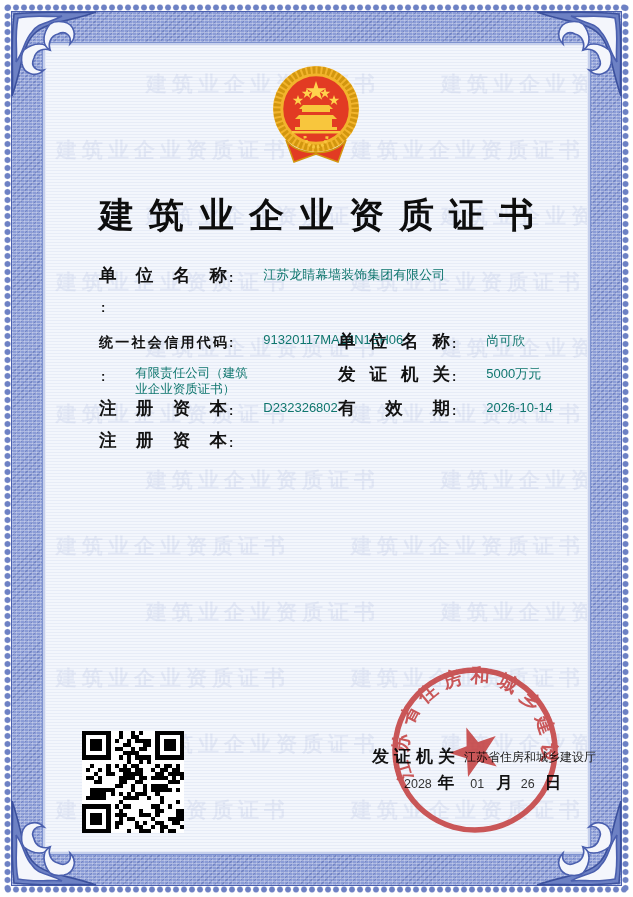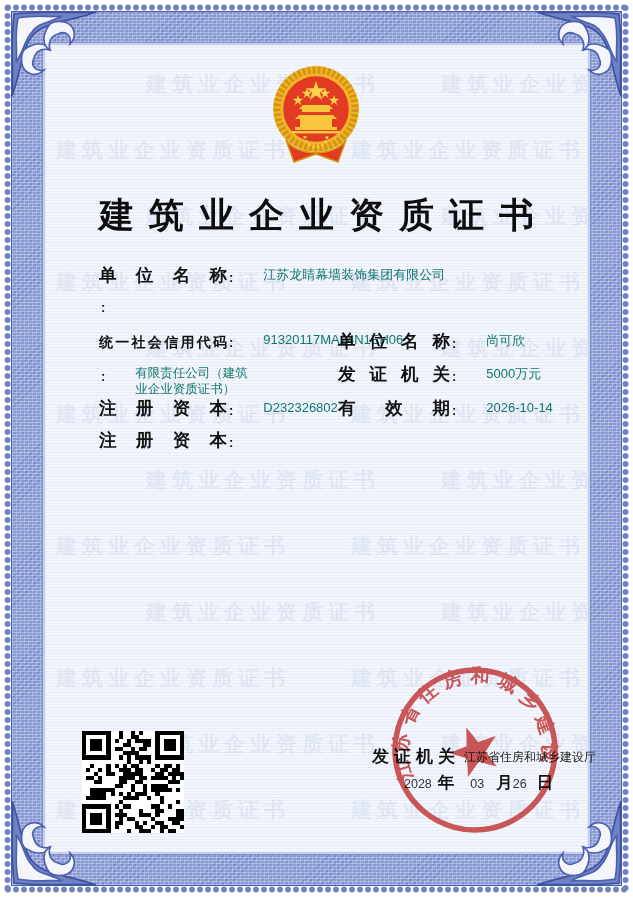--- a/index.html
+++ b/index.html
@@ -47,21 +47,21 @@
   .qr{position:absolute;left:82px;top:731px;width:102px;height:102px;background:#fff;}
 
   .issuer{position:absolute;left:372px;top:745px;display:flex;align-items:flex-end;}
   .issuer-label{font-size:17px;font-weight:bold;color:#121212;letter-spacing:5px;white-space:nowrap;}
   .issuer-value{font-size:12px;color:#222;margin-left:4px;padding-bottom:2px;white-space:nowrap;}
 
   .dateline{position:absolute;left:404px;top:772px;display:flex;align-items:baseline;}
   .d-num{font-size:12.5px;color:#333;}
   .d-unit{font-size:16.5px;font-weight:bold;color:#121212;}
   .dateline .m1{margin-left:6px;} .dateline .m2{margin-left:16px;} .dateline .m3{margin-left:12px;}
-  .dateline .m4{margin-left:0;text-align:right;} .dateline .m5{margin-left:10px;}
+  .dateline .m4{margin-left:8px;text-align:right;} .dateline .m5{margin-left:10px;}
 
   .stamp{position:absolute;left:387px;top:662px;width:176px;height:176px;z-index:6;opacity:.85;
     transform:rotate(-6deg);mix-blend-mode:multiply;}
 </style>
 </head>
 <body>
 
 <div class="page">
 
   <div class="band"></div>
@@ -424,21 +424,21 @@
       </svg>
 
     <div class="issuer">
       <span class="issuer-label">发证机关</span>
       <span class="issuer-value">江苏省住房和城乡建设厅</span>
     </div>
 
     <div class="dateline">
       <span class="d-num">2028</span>
       <span class="d-unit m1">年</span>
-      <span class="d-num m2">03</span>
+      <span class="d-num m2">01</span>
       <span class="d-unit m3">月</span>
       <span class="d-num m4">26</span>
       <span class="d-unit m5">日</span>
     </div>
 
     <svg class="stamp" viewBox="0 0 176 176">
       <circle cx="88" cy="88" r="80" fill="none" stroke="#c23a3a" stroke-width="5.5"></circle>
       <defs>
         <path id="arc" d="M 24,111 A 68 68 0 1 1 152,111" fill="none"></path>
       </defs>

